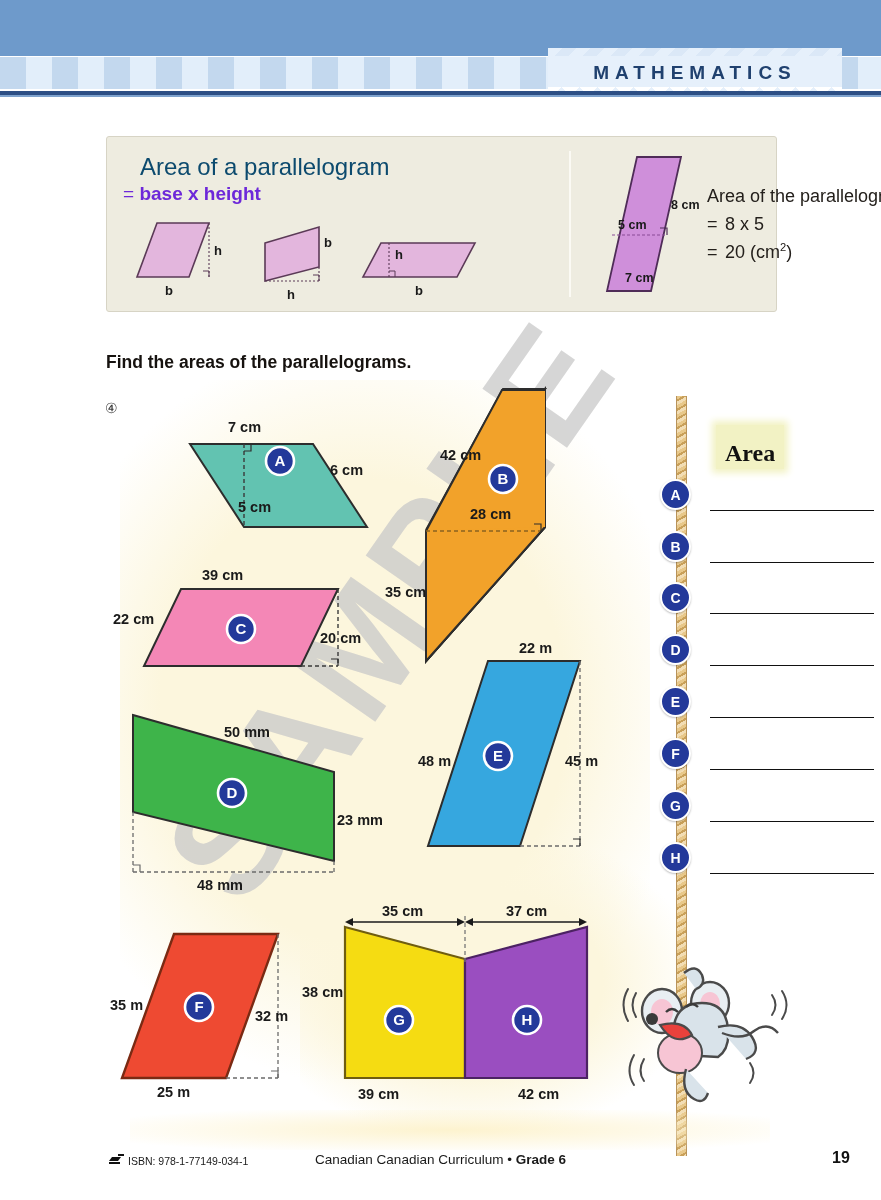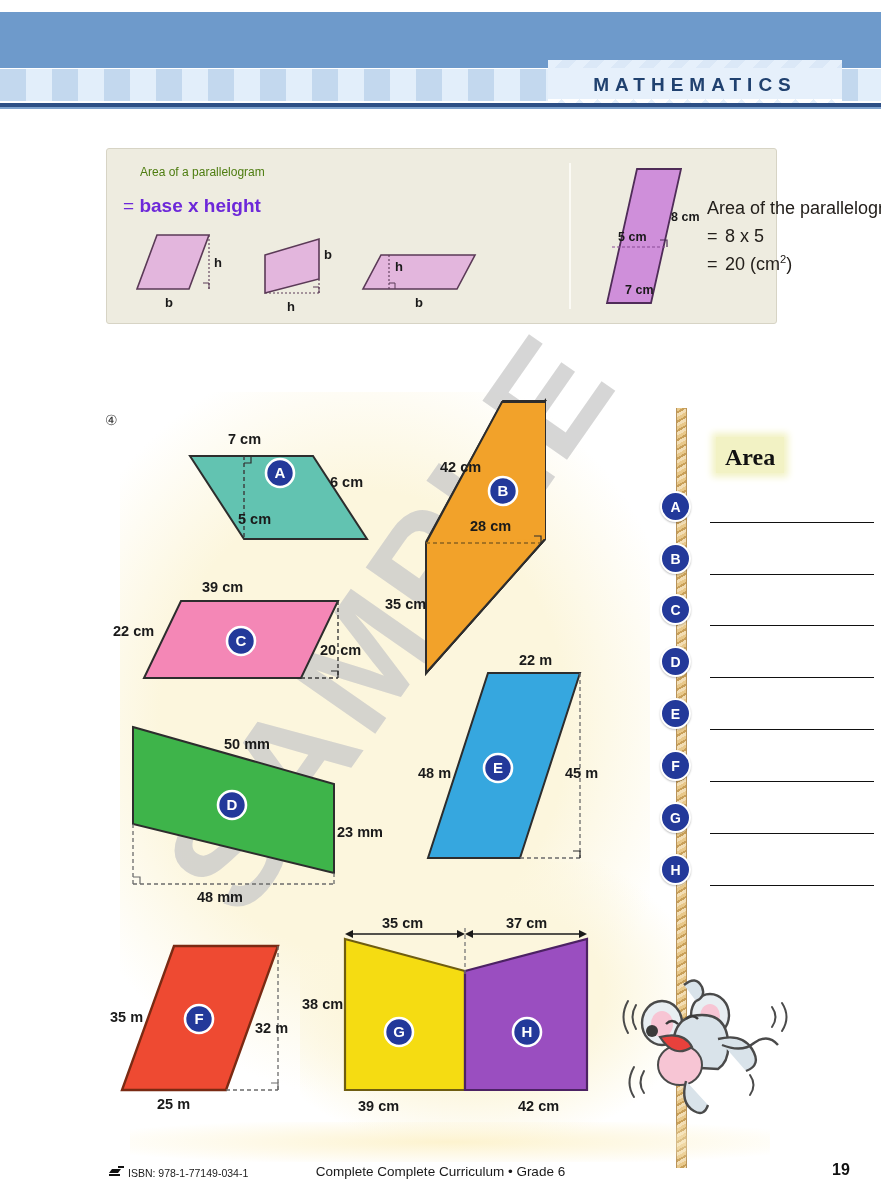--- a/index.html
+++ b/index.html
@@ -2,21 +2,21 @@
 <html><head>
 <meta charset="utf-8">
 <style>
   html,body{margin:0;padding:0;}
   body{
     width:881px;height:1200px;
     background:#ffffff;
     font-family:"Liberation Sans", sans-serif;
     position:relative;overflow:hidden;
   }
-  .page{position:absolute;inset:0;background:#fff;margin-top:12px;}
+  .page{position:absolute;inset:0;background:#fff;}
 
   
   .hdr-blue{position:absolute;left:0;top:0;width:881px;height:56px;background:#6e9acb;}
   .hdr-band{position:absolute;left:0;top:56px;width:881px;height:34px;
             background:#dce9f6;
             background-image:repeating-linear-gradient(90deg,
                #c3d8ee 0px,#c3d8ee 26px,#e2eefa 26px,#e2eefa 52px);
             box-shadow:inset 0 1px 0 #fff, inset 0 -1px 0 #fff;}
   .hdr-rule{position:absolute;left:0;top:91px;width:881px;height:4px;background:#2d4f85;}
   .hdr-rule2{position:absolute;left:0;top:95px;width:881px;height:2px;background:#7fa3ce;}
@@ -30,21 +30,21 @@
         linear-gradient(225deg,#fff 50%,transparent 50%) 9px 0/18px 9px repeat-x;}
   .math-txt{position:absolute;left:548px;top:53px;width:294px;height:40px;
        display:flex;align-items:center;justify-content:center;
        color:#20416f;font-weight:700;font-size:19px;letter-spacing:6px;
        font-family:"Liberation Sans",sans-serif;}
 
   
   .fbox{position:absolute;left:106px;top:136px;width:669px;height:174px;
         background:#eeece0;border:1px solid #d7d4c5;border-radius:3px;}
   .fbox .divider{position:absolute;left:462px;top:14px;width:2px;height:146px;background:#fbfaf4;}
-  .f-l1{position:absolute;left:33px;top:16px;font-size:12px;color:#4d7c0f;}
+  .f-l1{position:absolute;left:33px;top:16px;font-size:24px;color:#0c4a6e;}
   .f-l2{position:absolute;left:16px;top:46px;font-size:19px;color:#6d28d9;}
   .f-l2 b{font-weight:700;}
   .f-shapes{position:absolute;left:16px;top:78px;width:430px;height:88px;}
   .f-right{position:absolute;left:478px;top:10px;width:180px;height:155px;}
   .f-calc{position:absolute;left:600px;top:46px;font-size:18px;color:#24201c;line-height:1.55;white-space:nowrap;}
   .f-calc .eq{display:inline-block;width:18px;}
   sup{font-size:.62em;}
 
   
   .instruction{position:absolute;left:106px;top:352px;font-size:17.5px;font-weight:700;color:#16120f;}
@@ -69,39 +69,39 @@
       font-family:"Liberation Sans",sans-serif;opacity:.75;pointer-events:none;
       display:flex;align-items:center;justify-content:center;}
 
   
   .rope{position:absolute;left:676px;top:396px;width:9px;height:760px;
       background:repeating-linear-gradient(150deg,
         #e8c88a 0 3px,#c9a059 3px 5px,#f2ddb4 5px 8px);
       border-left:1px solid #b8935a;border-right:1px solid #b8935a;}
   .area-title{position:absolute;left:716px;top:425px;
       font-family:"Liberation Serif",serif;font-weight:700;font-size:24px;color:#111;
-      background:#f2f2c4;padding:7px 9px 2px 9px;letter-spacing:0px;
+      background:#f2f2c4;padding:15px 9px 2px 9px;letter-spacing:0px;
       box-shadow:0 0 7px 4px #f2f2c4;}
   .ansrow{position:absolute;left:660px;width:215px;height:16px;}
   .ansbadge{position:absolute;left:0;top:0;width:27px;height:27px;border-radius:50%;
       background:#23399a;border:2px solid #fff;color:#fff;font-weight:700;font-size:14px;
       display:flex;align-items:center;justify-content:center;
       box-shadow:0 1px 2px rgba(0,0,0,.25);}
   .ansline{position:absolute;left:50px;top:31px;width:164px;border-bottom:1.6px solid #111;}
 
   
   .mouse{position:absolute;left:622px;top:955px;width:180px;height:155px;}
 
   
   .foot-glow{position:absolute;left:130px;top:1110px;width:640px;height:40px;
      background:radial-gradient(ellipse 60% 60% at 50% 50%, #fdf3cf 0%, rgba(253,243,207,0) 100%);}
   .isbn{position:absolute;left:128px;top:1155px;font-size:10.5px;color:#1a1a1a;}
   .isbn-icon{position:absolute;left:108px;top:1152px;width:17px;height:13px;}
   .foot-mid{position:absolute;left:0;top:1152px;width:881px;text-align:center;font-size:13.5px;color:#1a1a1a;}
-  .foot-mid b{font-weight:400;}
+  .foot-mid b{font-weight:700;}
   .pageno{position:absolute;left:832px;top:1149px;font-size:16px;font-weight:700;color:#111;}
 </style>
 </head>
 <body>
 
 <div class="page">
 
   <div class="hdr-blue"></div>
   <div class="hdr-band"></div>
   <div class="math-plate"></div>
@@ -153,20 +153,21 @@
       <div>Area of the parallelogram</div>
       <div>
         <span class="eq">=</span><span>8 x 5</span>
       </div>
       <div>
         <span class="eq">=</span><span>20 (cm</span><sup>2</sup><span>)</span>
       </div>
     </div>
   </div>
 
+  <div class="instruction">Find the areas of the parallelograms.</div>
   <div class="qnum">④</div>
 
   <div class="cream"></div>
   <div class="cream2"></div>
 
   <div class="wm">SAMPLE</div>
 
   <svg class="shapes" viewBox="0 0 881 1200">
 
     <g>
@@ -363,17 +364,17 @@
   </svg>
 
   <div class="foot-glow"></div>
   <svg class="isbn-icon" viewBox="0 0 17 13">
     <path d="M1,9 L10,9 L13,5 L4,5 Z" fill="#111"></path>
     <path d="M10,2 L16,2 L16,4 L10,4 Z" fill="#111"></path>
     <path d="M1,10 L12,10 L12,12 L1,12 Z" fill="#111"></path>
   </svg>
   <div class="isbn">ISBN: 978-1-77149-034-1</div>
   <div class="foot-mid">
-    <span>Complete Complete Curriculum • </span><b>Grade 6</b>
+    <span>Canadian Canadian Curriculum • </span><b>Grade 6</b>
   </div>
   <div class="pageno">19</div>
 
 </div>
 
 </body></html>

